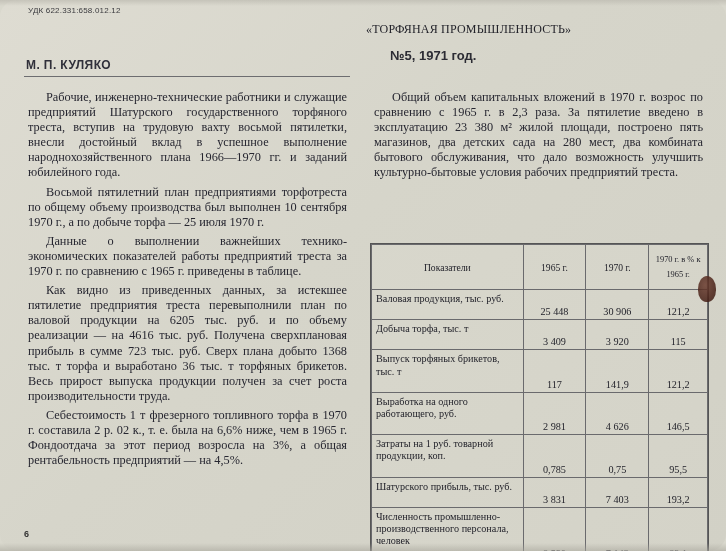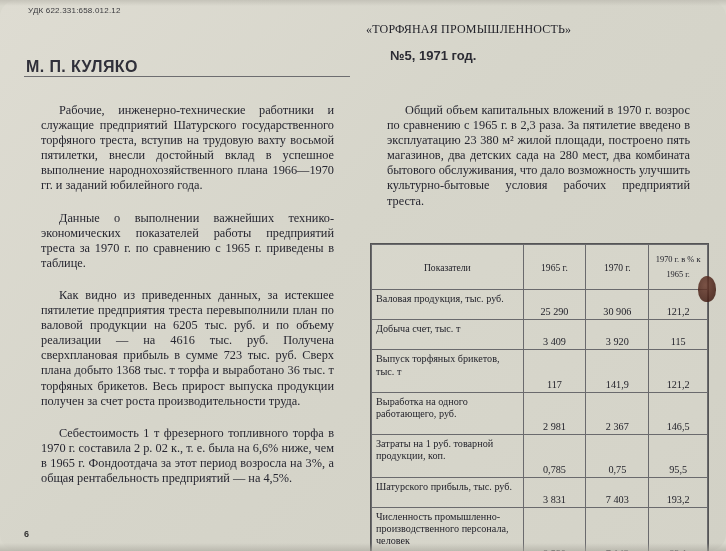--- a/index.html
+++ b/index.html
@@ -37,21 +37,21 @@
     font-size: 27px;
     font-family: "Liberation Serif", serif;
     color: #23232a;
     letter-spacing: 0.3px;
   }
   .author {
     position: absolute;
     left: 26px;
     top: 58px;
     font-family: "Liberation Sans", sans-serif;
-    font-size: 16px;
+    font-size: 12px;
     font-weight: bold;
     letter-spacing: 0.4px;
     color: #30303a;
   }
   .journal {
     position: absolute;
     left: 366px;
     top: 22px;
     font-size: 12px;
     font-family: "Liberation Serif", serif;
@@ -78,21 +78,21 @@
   .col {
     position: absolute;
     font-size: 12.3px;
     line-height: 15.1px;
     text-align: justify;
     text-justify: inter-word;
     color: #262630;
     hyphens: auto;
   }
   .col p {
-    margin: 17px;
+    margin: 4px;
     text-indent: 18px;
   }
   .col-left {
     left: 24px;
     top: 86px;
     width: 327px;
   }
   .col-right {
     left: 370px;
     top: 86px;
@@ -189,20 +189,21 @@
 
   <div class="udk">УДК 622.331:658.012.12</div>
   <div class="author">М. П. КУЛЯКО</div>
   <div class="rule-left"></div>
 
   <div class="journal">«ТОРФЯНАЯ ПРОМЫШЛЕННОСТЬ»</div>
   <div class="issue">№5, 1971 год.</div>
 
   <div class="col col-left">
     <p>Рабочие, инженерно-технические работники и служащие предприятий Шатурского государственного торфяного треста, вступив на трудовую вахту восьмой пятилетки, внесли достойный вклад в успешное выполнение народнохозяйственного плана 1966—1970 гг. и заданий юбилейного года.</p>
+    <p>Восьмой пятилетний план предприятиями торфотреста по общему объему производства был выполнен 10 сентября 1970 г., а по добыче торфа — 25 июля 1970 г.</p>
     <p>Данные о выполнении важнейших технико-экономических показателей работы предприятий треста за 1970 г. по сравнению с 1965 г. приведены в таблице.</p>
     <p>Как видно из приведенных данных, за истекшее пятилетие предприятия треста перевыполнили план по валовой продукции на 6205 тыс. руб. и по объему реализации — на 4616 тыс. руб. Получена сверхплановая прибыль в сумме 723 тыс. руб. Сверх плана добыто 1368 тыс. т торфа и выработано 36 тыс. т торфяных брикетов. Весь прирост выпуска продукции получен за счет роста производительности труда.</p>
     <p>Себестоимость 1 т фрезерного топливного торфа в 1970 г. составила 2 р. 02 к., т. е. была на 6,6% ниже, чем в 1965 г. Фондоотдача за этот период возросла на 3%, а общая рентабельность предприятий — на 4,5%.</p>
   </div>
 
   <div class="col col-right">
     <p>Общий объем капитальных вложений в 1970 г. возрос по сравнению с 1965 г. в 2,3 раза. За пятилетие введено в эксплуатацию 23 380 м² жилой площади, построено пять магазинов, два детских сада на 280 мест, два комбината бытового обслуживания, что дало возможность улучшить культурно-бытовые условия рабочих предприятий треста.</p>
   </div>
 
   <div class="table-wrap">
@@ -211,40 +212,40 @@
         <tr>
           <th class="col-ind">Показатели</th>
           <th class="col-y1">1965 г.</th>
           <th class="col-y2">1970 г.</th>
           <th class="col-pct">1970 г. в % к 1965 г.</th>
         </tr>
       </thead>
       <tbody>
         <tr>
           <td class="ind">Валовая продукция, тыс. руб.</td>
-          <td class="num">25 290</td>
+          <td class="num">25 448</td>
           <td class="num">30 906</td>
           <td class="num">121,2</td>
         </tr>
         <tr>
-          <td class="ind">Добыча счет, тыс. т</td>
+          <td class="ind">Добыча торфа, тыс. т</td>
           <td class="num">3 409</td>
           <td class="num">3 920</td>
           <td class="num">115</td>
         </tr>
         <tr>
           <td class="ind">Выпуск торфяных брикетов, тыс. т</td>
           <td class="num">117</td>
           <td class="num">141,9</td>
           <td class="num">121,2</td>
         </tr>
         <tr>
           <td class="ind">Выработка на одного работающего, руб.</td>
           <td class="num">2 981</td>
-          <td class="num">2 367</td>
+          <td class="num">4 626</td>
           <td class="num">146,5</td>
         </tr>
         <tr>
           <td class="ind">Затраты на 1 руб. товарной продукции, коп.</td>
           <td class="num">0,785</td>
           <td class="num">0,75</td>
           <td class="num">95,5</td>
         </tr>
         <tr>
           <td class="ind">Шатурского прибыль, тыс. руб.</td>

